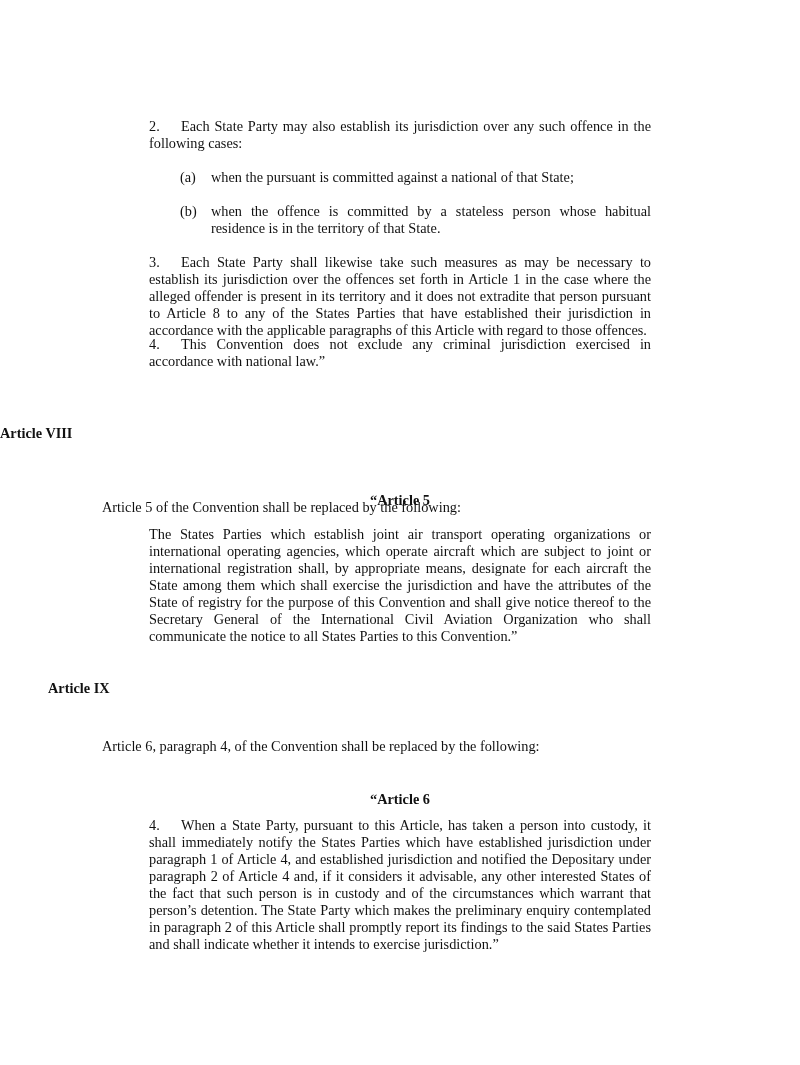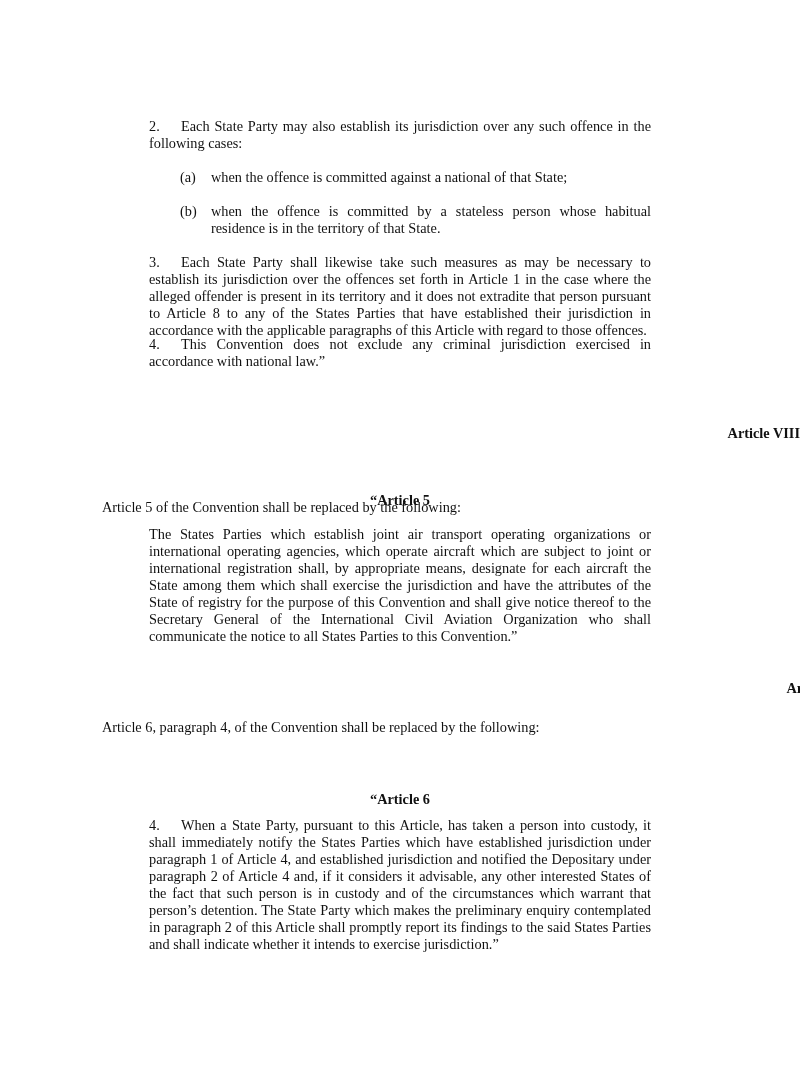--- a/index.html
+++ b/index.html
@@ -8,36 +8,36 @@
       font-family: "Liberation Serif", serif; color: #111111;
       font-size: 14.3px; line-height: 17px;
     }
     .block { position: absolute; text-align: justify; }
     .indent { left: 149px; width: 502px; }
     .left { left: 102px; width: 560px; text-align: left; }
     .para-num { display: inline-block; width: 32px; }
     .sub { position: absolute; left: 180px; width: 471px; }
     .sub .lbl { position: absolute; left: 0; top: 0; }
     .sub .txt { margin-left: 31px; text-align: justify; display: block; }
-    .heading { position: absolute; left: 0; width: 800px; text-align: right;
+    .heading { position: absolute; left: 0; width: 800px; text-align: left;
       font-weight: bold; }
     .heading-q { position: absolute; left: 0; width: 800px; text-align: center;
       font-weight: bold; }
     p { margin: 0; }
   </style>
 </head>
 <body>
 
 <div class="block indent" style="top:118px;">
   <p><span class="para-num">2.</span><span>Each State Party may also establish its jurisdiction over any such offence in the following cases:</span></p>
 </div>
 
 <div class="sub" style="top:169px;">
   <span class="lbl">(a)</span>
-  <span class="txt">when the offence is committed against a national of that State;</span>
+  <span class="txt">when the pursuant is committed against a national of that State;</span>
 </div>
 
 <div class="sub" style="top:203px;">
   <span class="lbl">(b)</span>
   <span class="txt">when the offence is committed by a stateless person whose habitual residence is in the territory of that State.</span>
 </div>
 
 <div class="block indent" style="top:254px;">
   <p><span class="para-num">3.</span><span>Each State Party shall likewise take such measures as may be necessary to establish its jurisdiction over the offences set forth in Article 1 in the case where the alleged offender is present in its territory and it does not extradite that person pursuant to Article 8 to any of the States Parties that have established their jurisdiction in accordance with the applicable paragraphs of this Article with regard to those offences.</span></p>
 </div>
@@ -45,17 +45,17 @@
 <div class="block indent" style="top:336px;">
   <p><span class="para-num">4.</span><span>This Convention does not exclude any criminal jurisdiction exercised in accordance with national law.”</span></p>
 </div>
 
 <div class="heading" style="top:425px;">Article VIII</div>
 <div class="block left" style="top:458px;margin-top:41px;">Article 5 of the Convention shall be replaced by the following:</div>
 <div class="heading-q" style="top:492px;">“Article 5</div>
 <div class="block indent" style="top:526px;">The States Parties which establish joint air transport operating organizations or international operating agencies, which operate aircraft which are subject to joint or international registration shall, by appropriate means, designate for each aircraft the State among them which shall exercise the jurisdiction and have the attributes of the State of registry for the purpose of this Convention and shall give notice thereof to the Secretary General of the International Civil Aviation Organization who shall communicate the notice to all States Parties to this Convention.”</div>
 
 <div class="heading" style="top:680px;padding-left:48px;">Article IX</div>
-<div class="block left" style="top:719px;">Article 6, paragraph 4, of the Convention shall be replaced by the following:</div>
+<div class="block left" style="top:738px;">Article 6, paragraph 4, of the Convention shall be replaced by the following:</div>
 <div class="heading-q" style="top:747px;margin-top:44px;">“Article 6</div>
 <div class="block indent" style="top:817px;">
   <p><span class="para-num">4.</span><span>When a State Party, pursuant to this Article, has taken a person into custody, it shall immediately notify the States Parties which have established jurisdiction under paragraph 1 of Article 4, and established jurisdiction and notified the Depositary under paragraph 2 of Article 4 and, if it considers it advisable, any other interested States of the fact that such person is in custody and of the circumstances which warrant that person’s detention. The State Party which makes the preliminary enquiry contemplated in paragraph 2 of this Article shall promptly report its findings to the said States Parties and shall indicate whether it intends to exercise jurisdiction.”</span></p>
 </div>
 
 </body></html>

